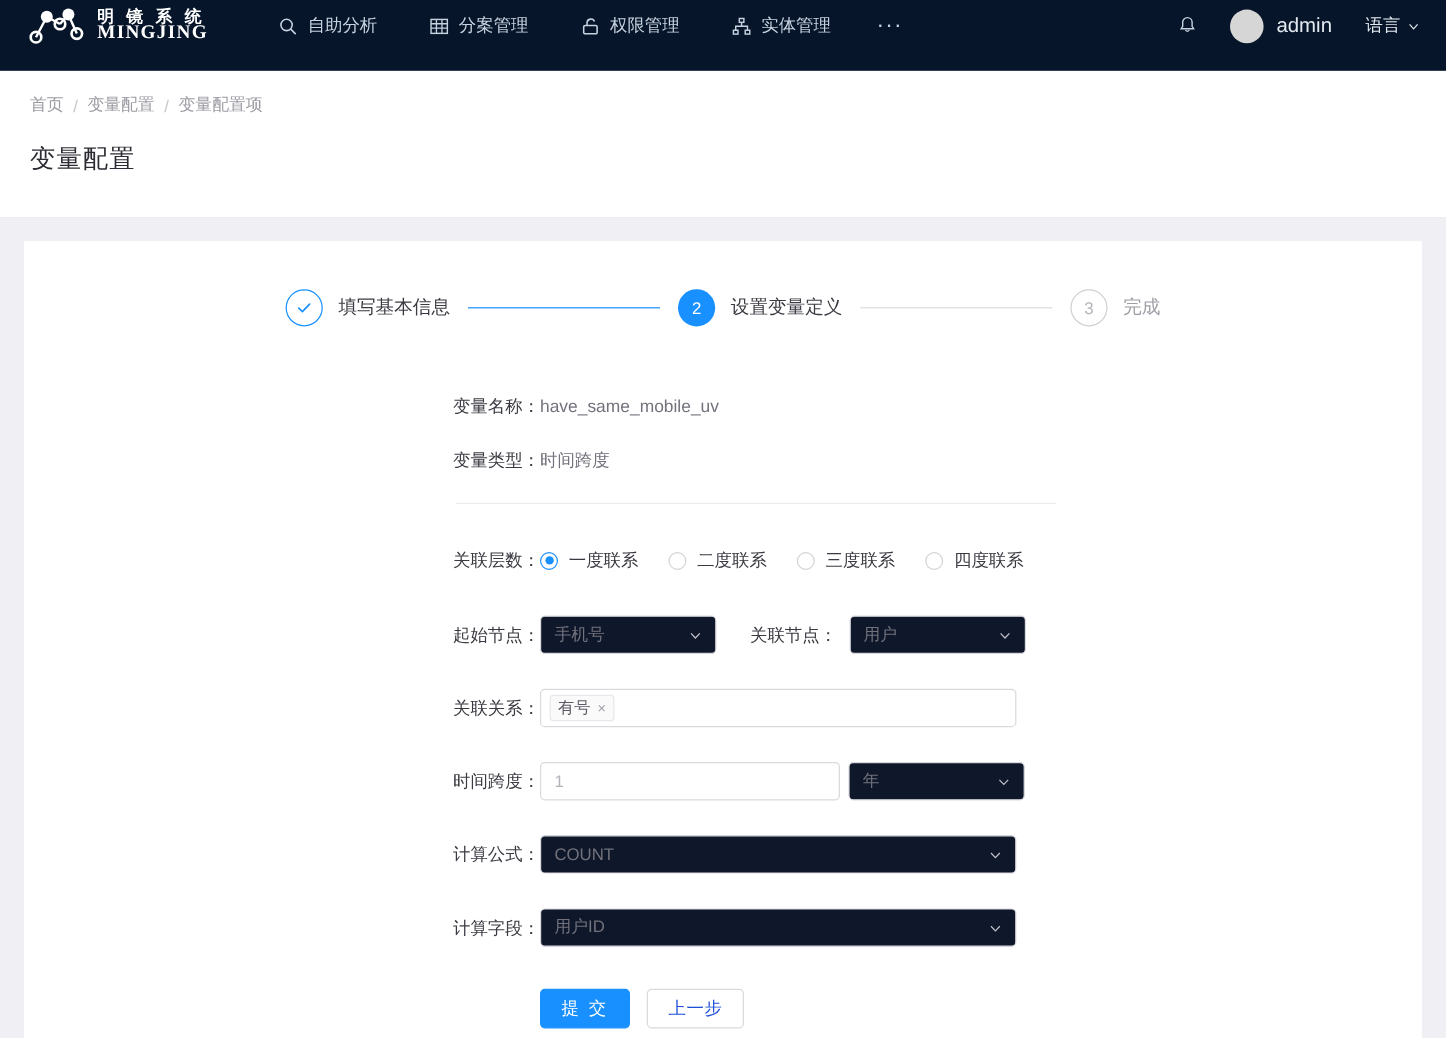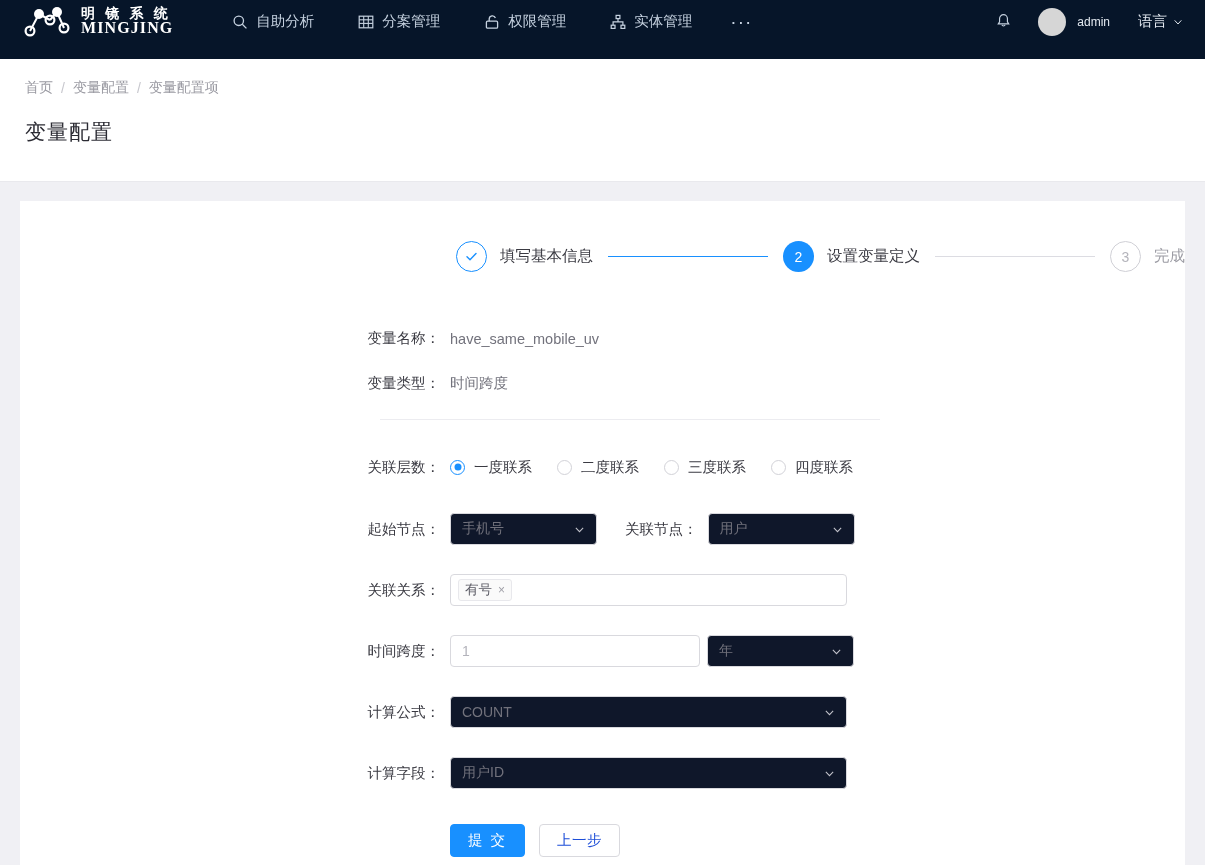--- a/index.html
+++ b/index.html
@@ -49,21 +49,21 @@
     margin-left: auto; display: flex; align-items: center; gap: 0;
   }
   .bell-btn {
     width: 38px; height: 38px; display: flex; align-items: center;
     justify-content: center; cursor: pointer; margin-right: 16px;
   }
   .avatar {
     width: 28px; height: 28px; border-radius: 50%;
     background: #d6d6d6; flex: 0 0 auto;
   }
-  .user-name { color: #e3e9f0; font-size: 12px; margin-left: 11px; cursor: pointer; }
+  .user-name { color: #e3e9f0; font-size: 17px; margin-left: 11px; cursor: pointer; }
   .lang-btn {
     color: #e3e9f0; font-size: 14.5px; margin-left: 28px;
     display: flex; align-items: center; gap: 6px; cursor: pointer;
   }
   .chev-down { width: 10px; height: 10px; display: inline-block; }
 
   
   .page-header {
     background: #ffffff;
     padding: 20px 0 0 25px;
@@ -83,21 +83,21 @@
   .content-wrap { padding: 19px 20px 10px 20px; }
   .card {
     background: #ffffff;
     min-height: 673px;
     padding-top: 40px;
   }
 
   
   .steps {
     display: flex; align-items: center;
-    justify-content: flex-end;
+    justify-content: center;
     padding: 0 0 0 0;
   }
   .step { display: flex; align-items: center; gap: 13px; }
   .step-circle {
     width: 31px; height: 31px; border-radius: 50%;
     display: flex; align-items: center; justify-content: center;
     font-size: 14px; flex: 0 0 auto;
   }
   .step-circle.done { border: 1.6px solid #1890ff; color: #1890ff; background: #fff; }
   .step-circle.current { background: #1890ff; color: #ffffff; }
@@ -106,21 +106,21 @@
   .step-label.todo { color: #9c9ca4; }
   .step-line { height: 1.5px; width: 160px; margin: 0 15px; }
   .step-line.active { background: #1890ff; }
   .step-line.inactive { background: #dcdce2; }
   .check-ic { width: 15px; height: 15px; }
 
   
   .form { margin-top: 44px; }
   .form-row { display: flex; align-items: center; margin-bottom: 0; }
   .lbl {
-    width: 430px; text-align: right; padding-right: 10px;
+    width: 430px; text-align: right; 
     font-size: 14.5px; color: #3a3a42; flex: 0 0 auto;
   }
   .static-val { font-size: 14.5px; color: #72727c; }
 
   .info-row { height: 45px; }
   .divider {
     width: 500px; height: 1px; background: #ececf0;
     margin: 13px 0 0 360px;
   }
 

